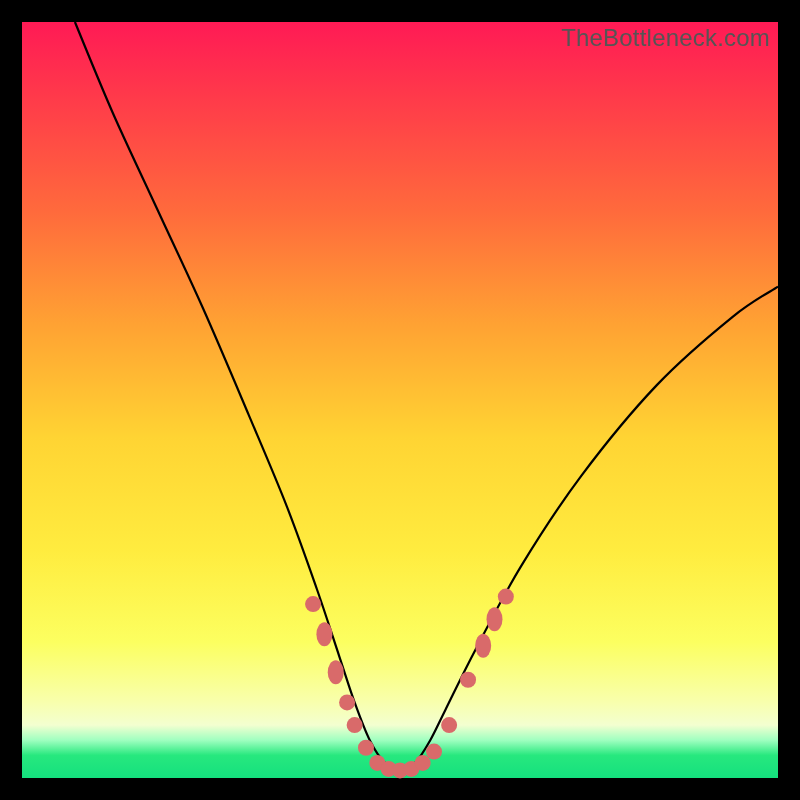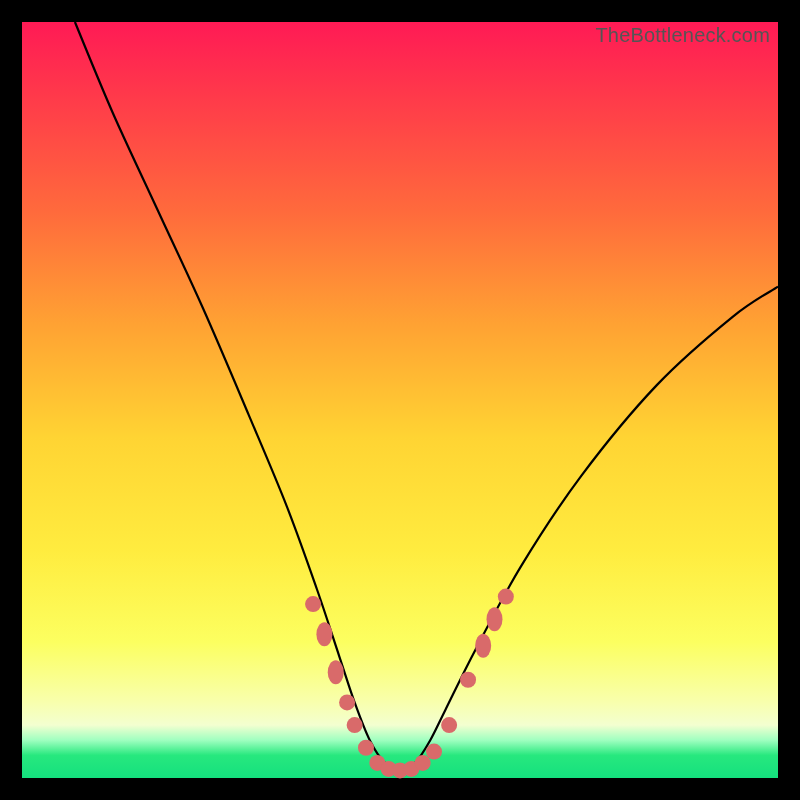--- a/index.html
+++ b/index.html
@@ -39,21 +39,21 @@
       #9fffc0 95%,
       #27e87e 97%,
       #14e07e 100%
     );
   }
   .watermark {
     position: absolute;
     top: 2px;
     right: 8px;
     color: #555;
-    font-size: 20px;
+    font-size: 24px;
     font-weight: 500;
     letter-spacing: 0.2px;
     user-select: none;
   }
   svg.curve {
     position: absolute;
     left: 0; top: 0;
     width: 756px;
     height: 756px;
     overflow: visible;

